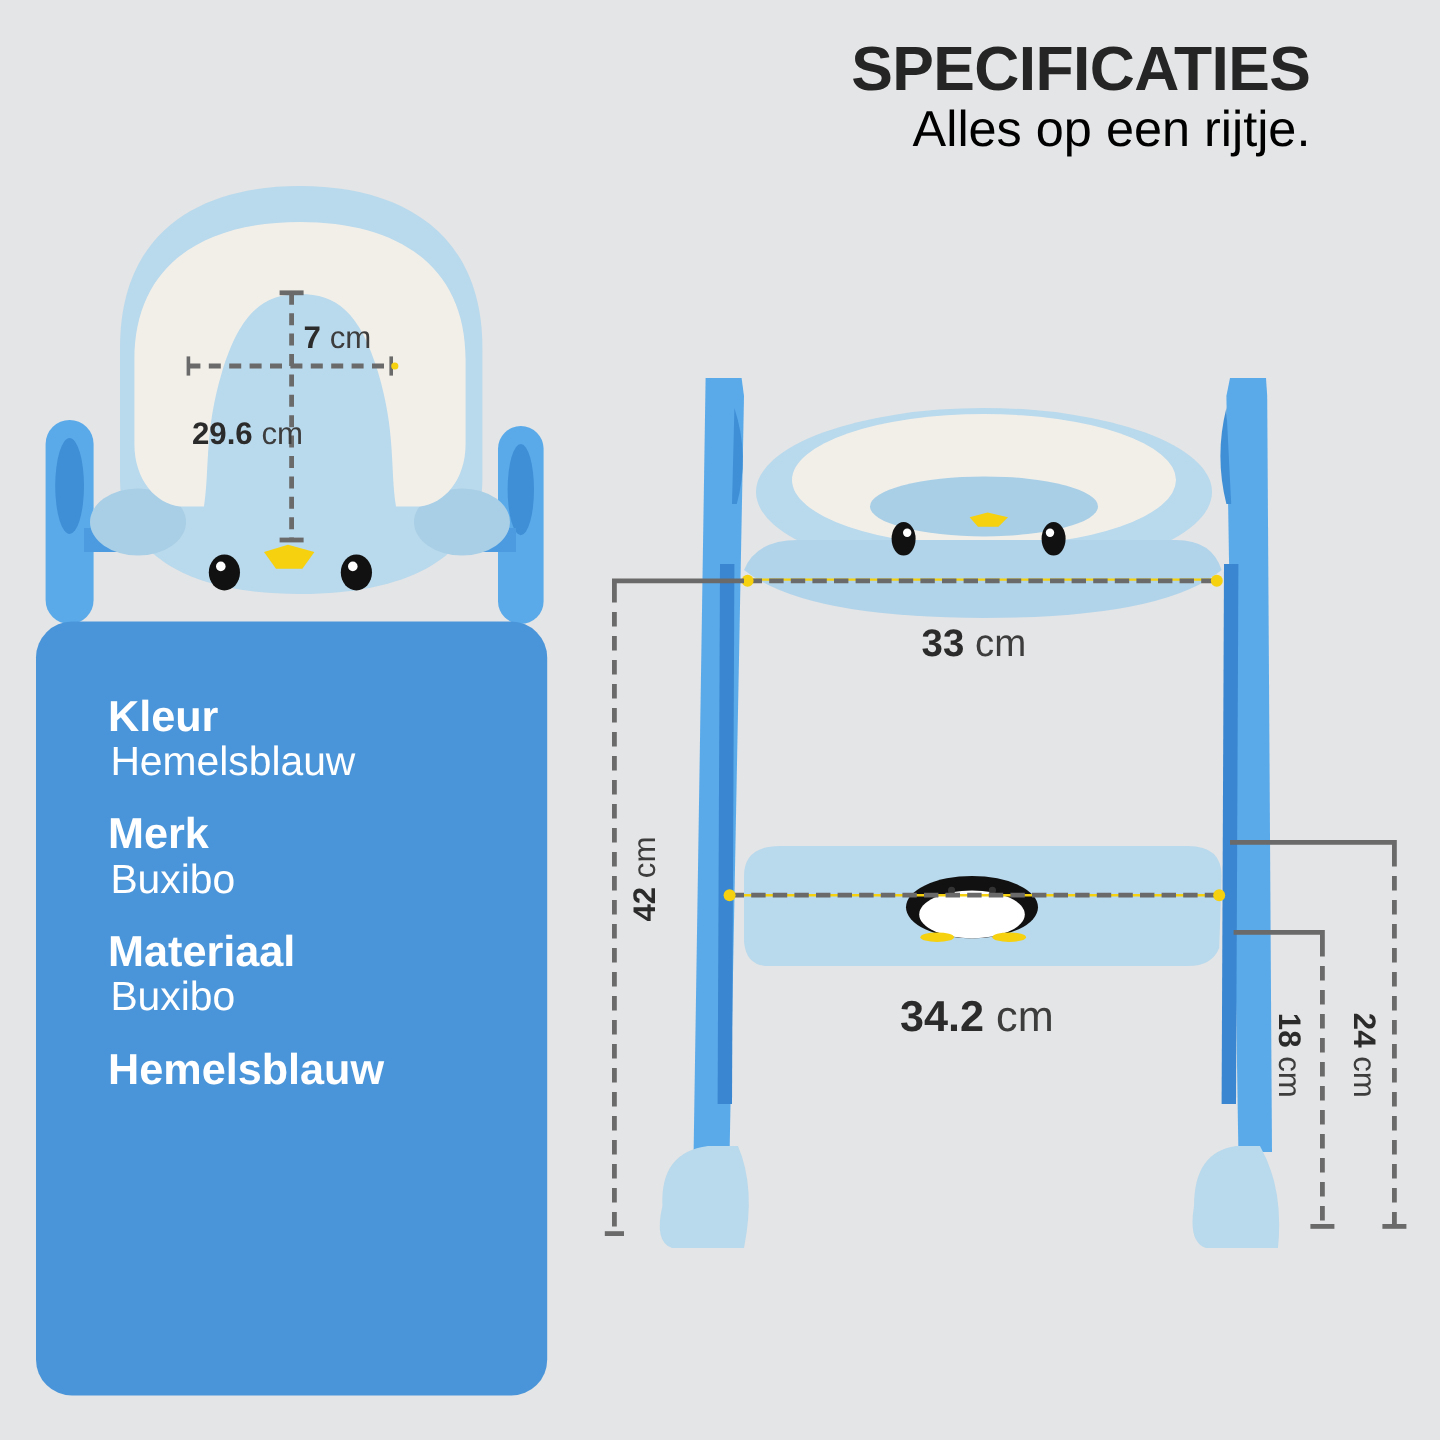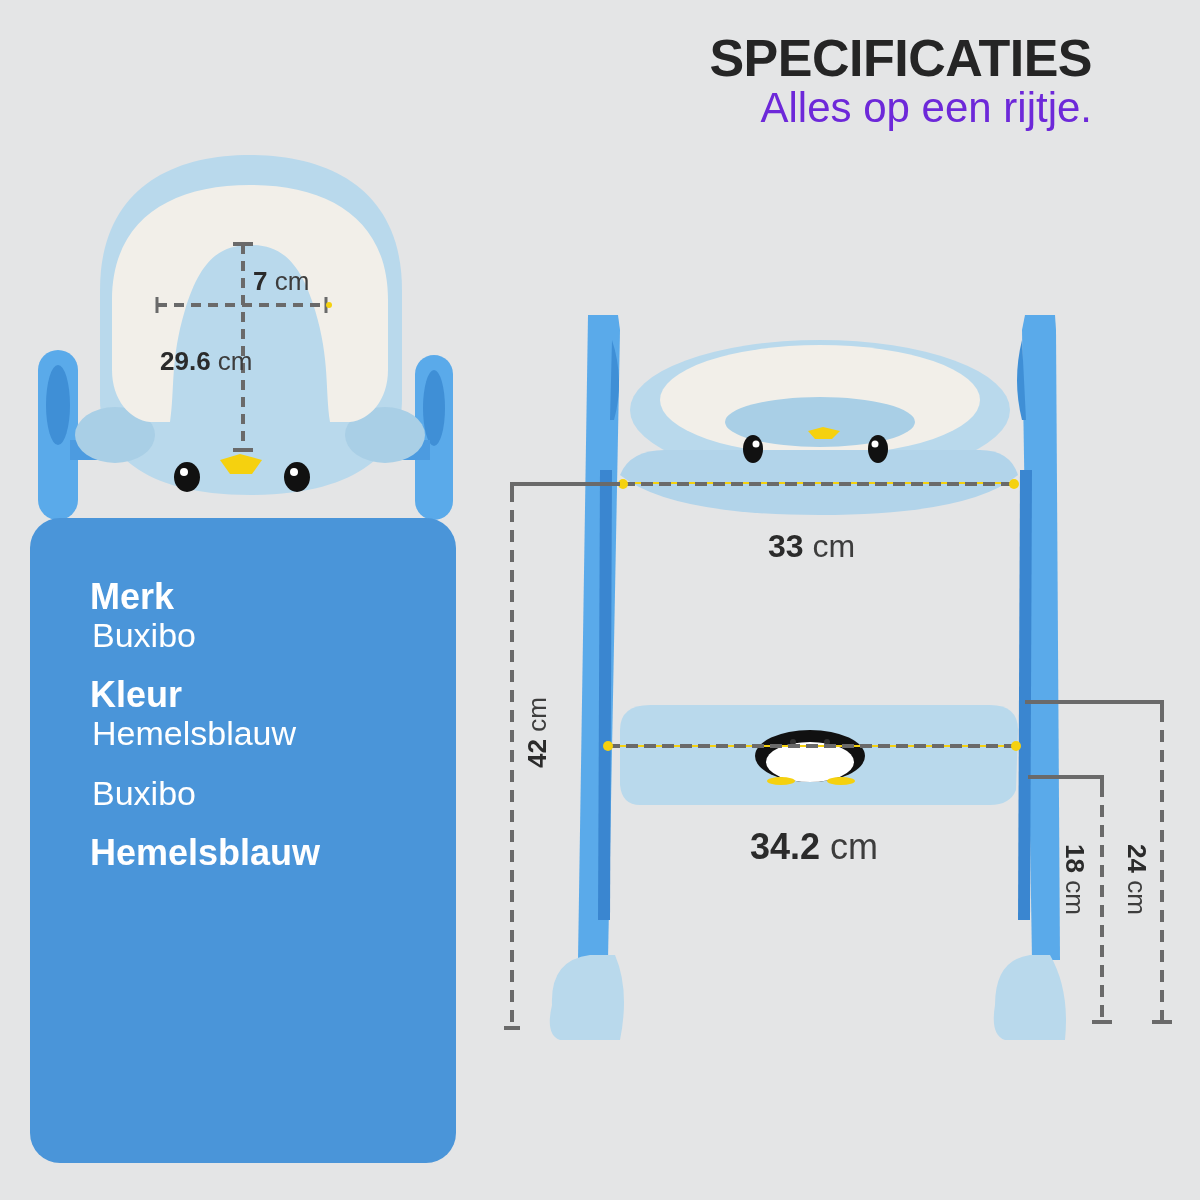--- a/index.html
+++ b/index.html
@@ -1,21 +1,21 @@
 <!DOCTYPE html>
 <html><head>
 <meta charset="utf-8">
 <style>
   * { box-sizing: border-box; margin: 0; padding: 0; }
   html, body { width: 1200px; height: 1200px; background: #e4e5e6; overflow: hidden; }
   body { position: relative; font-family: "Liberation Sans", "DejaVu Sans", sans-serif; }
 
   .header { position: absolute; top: 30px; left: 0; width: 1092px; text-align: right; }
   .header .title { font-size: 52px; font-weight: 700; color: #252525; letter-spacing: -0.5px; line-height: 56px; }
-  .header .subtitle { font-size: 42px; color: #6d28d9; line-height: 48px; margin-top: -2px; }
+  .header .subtitle { font-size: 42px; color: #000000; line-height: 48px; margin-top: -2px; }
 
   
   .spec-card { position: absolute; left: 30px; top: 518px; width: 426px; height: 645px;
     background: #4a95d9; border-radius: 30px; }
   .spec-list { position: absolute; left: 60px; top: 60px; }
   .spec-item { margin-bottom: 22px; }
   .spec-label { display: block; font-size: 36px; font-weight: 700; color: #ffffff; line-height: 38px; }
   .spec-value { display: block; font-size: 34px; color: #ffffff; line-height: 38px; margin-left: 2px; }
 
   
@@ -68,28 +68,29 @@
   <span class="unit">cm</span>
 </div>
 <div class="dim-label" style="left:132px; top:346px; font-size:26px;margin-left:28px;">
   <span>29.6</span>
   <span class="unit">cm</span>
 </div>
 
 <div class="spec-card">
   <div class="spec-list">
     <div class="spec-item">
+      <span class="spec-label">Kleur</span>
+      <span class="spec-value">Hemelsblauw</span>
+    </div>
+    <div class="spec-item">
       <span class="spec-label">Merk</span>
       <span class="spec-value">Buxibo</span>
     </div>
     <div class="spec-item">
-      <span class="spec-label">Kleur</span>
-      <span class="spec-value">Hemelsblauw</span>
-    </div>
-    <div class="spec-item">
+      <span class="spec-label">Materiaal</span>
       <span class="spec-value">Buxibo</span>
     </div>
     <div class="spec-item">
       <span class="spec-label">Hemelsblauw</span>
     </div>
   </div>
 </div>
 
 <div class="illustration" style="left:490px; top:300px; width:700px; height:750px;">
   <svg width="700" height="750" viewBox="0 0 700 750">
@@ -140,21 +141,21 @@
     <polyline points="535,402 672,402 672,410" fill="none" stroke="#6a6a6a" stroke-width="4"></polyline>
     <line x1="672" y1="410" x2="672" y2="722" stroke="#6a6a6a" stroke-width="4" stroke-dasharray="12 8"></line>
     <line x1="662" y1="722" x2="682" y2="722" stroke="#6a6a6a" stroke-width="4"></line>
 
     <polyline points="538,477 612,477 612,485" fill="none" stroke="#6a6a6a" stroke-width="4"></polyline>
     <line x1="612" y1="485" x2="612" y2="722" stroke="#6a6a6a" stroke-width="4" stroke-dasharray="12 8"></line>
     <line x1="602" y1="722" x2="622" y2="722" stroke="#6a6a6a" stroke-width="4"></line>
   </svg>
 </div>
 
-<div class="dim-label" style="left:768px; top:518px; font-size:32px;margin-top:10px;">
+<div class="dim-label" style="left:768px; top:518px; font-size:32px;">
   <span>33</span>
   <span class="unit">cm</span>
 </div>
 <div class="dim-label" style="left:750px; top:826px; font-size:36px;">
   <span>34.2</span>
   <span class="unit">cm</span>
 </div>
 <div class="dim-label dim-vert" style="left:522px; top:768px; font-size:26px; transform: rotate(-90deg);">
   <span>42</span>
   <span class="unit">cm</span>

